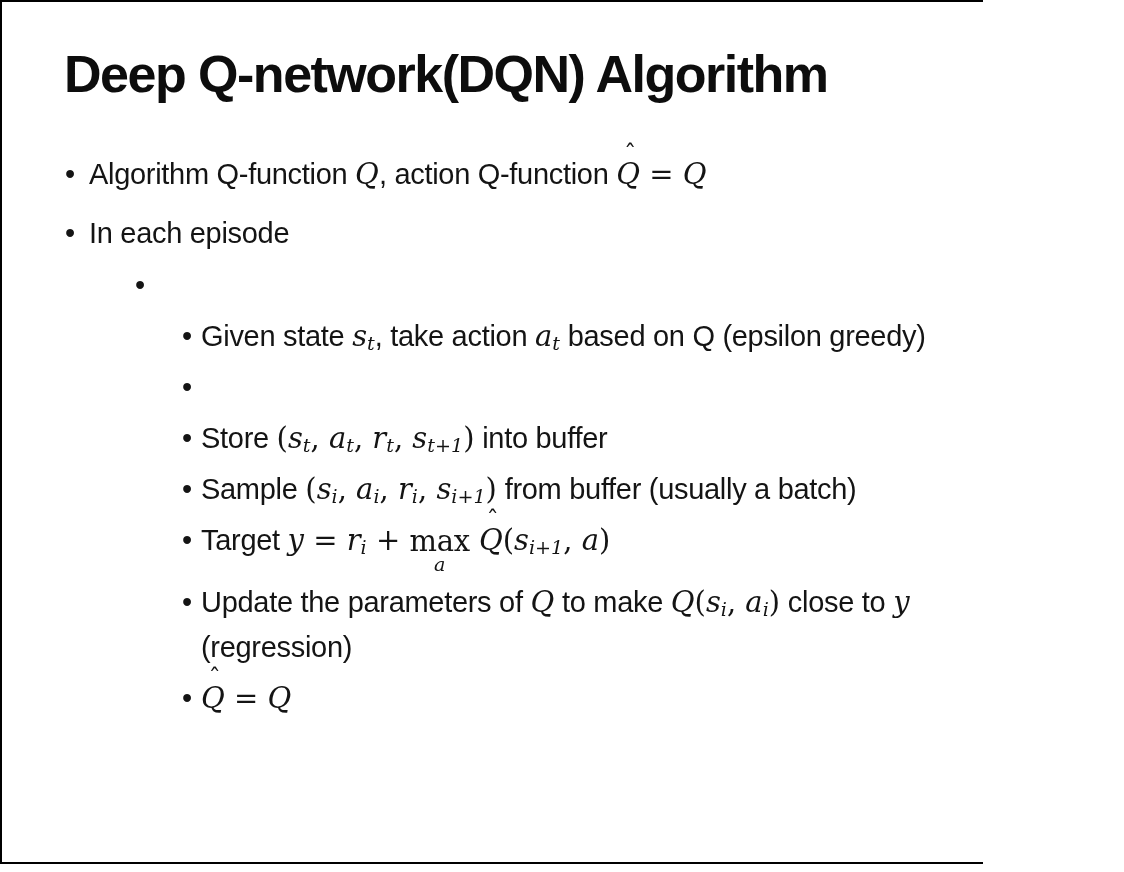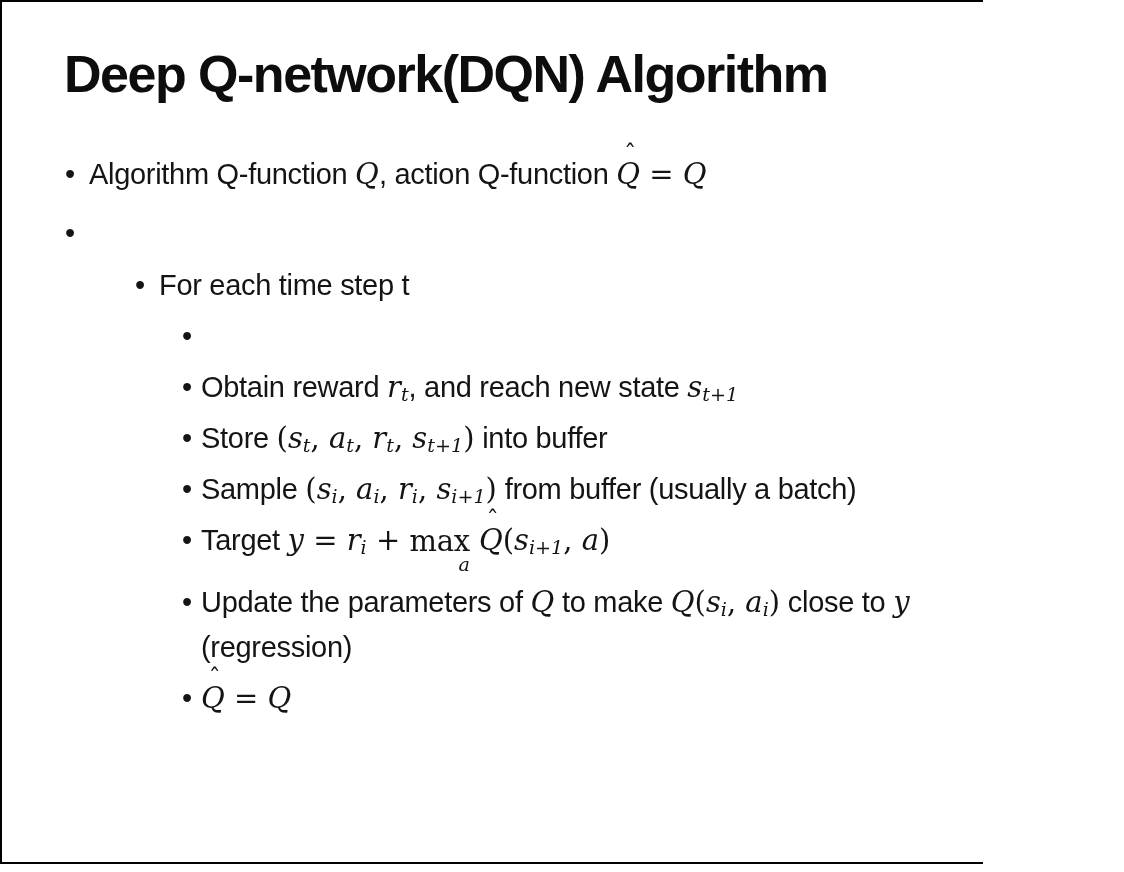--- a/index.html
+++ b/index.html
@@ -84,21 +84,21 @@
     position: absolute;
     top: -0.40em;
     left: 58%;
     transform: translateX(-50%);
     font-size: 0.85em;
     font-style: normal;
     line-height: 1;
   }
   .munder {
     display: inline-block;
-    text-align: right;
+    text-align: center;
     vertical-align: -0.74em;
     font-family: "DejaVu Serif", serif;
   }
   .munder .base { display: block; line-height: 1; }
   .munder .under {
     display: block;
     line-height: 0.9;
     font-size: 0.66em;
     font-style: italic;
   }
@@ -108,31 +108,31 @@
 
 <div class="slide">
   <div class="title">Deep Q-network(DQN) Algorithm</div>
   <div class="list" id="bullet-list">
       <div class="line level-1">
         <span class="marker">•</span>
         <span class="content"><span class="t">Algorithm Q-function </span><span class="m"><span class="v">Q</span></span><span class="t">, action Q-function </span><span class="m"><span class="hat"><span class="hatmark">ˆ</span><span class="v">Q</span></span></span><span class="m"> = </span><span class="m"><span class="v">Q</span></span></span>
       </div>
       <div class="line level-1">
         <span class="marker">•</span>
+        <span class="content"><span class="t">In each episode</span></span>
       </div>
       <div class="line level-2">
-        <span class="marker">•</span>
-        <span class="content"><span class="t">For each time step t</span></span>
-      </div>
-      <div class="line level-3">
         <span class="marker">•</span>
       </div>
       <div class="line level-3">
         <span class="marker">•</span>
-        <span class="content"><span class="t">Obtain reward </span><span class="m"><span class="v">r</span><span class="ms">t</span></span><span class="t">, and reach new state </span><span class="m"><span class="v">s</span><span class="ms">t+1</span></span></span>
+        <span class="content"><span class="t">Given state </span><span class="m"><span class="v">s</span><span class="ms">t</span></span><span class="t">, take action </span><span class="m"><span class="v">a</span><span class="ms">t</span></span><span class="t"> based on Q (epsilon greedy)</span></span>
+      </div>
+      <div class="line level-3">
+        <span class="marker">•</span>
       </div>
       <div class="line level-3">
         <span class="marker">•</span>
         <span class="content"><span class="t">Store </span><span class="m">(</span><span class="m"><span class="v">s</span><span class="ms">t</span></span><span class="m">, </span><span class="m"><span class="v">a</span><span class="ms">t</span></span><span class="m">, </span><span class="m"><span class="v">r</span><span class="ms">t</span></span><span class="m">, </span><span class="m"><span class="v">s</span><span class="ms">t+1</span></span><span class="m">)</span><span class="t"> into buffer</span></span>
       </div>
       <div class="line level-3">
         <span class="marker">•</span>
         <span class="content"><span class="t">Sample </span><span class="m">(</span><span class="m"><span class="v">s</span><span class="ms">i</span></span><span class="m">, </span><span class="m"><span class="v">a</span><span class="ms">i</span></span><span class="m">, </span><span class="m"><span class="v">r</span><span class="ms">i</span></span><span class="m">, </span><span class="m"><span class="v">s</span><span class="ms">i+1</span></span><span class="m">)</span><span class="t"> from buffer (usually a batch)</span></span>
       </div>
       <div class="line level-3">

